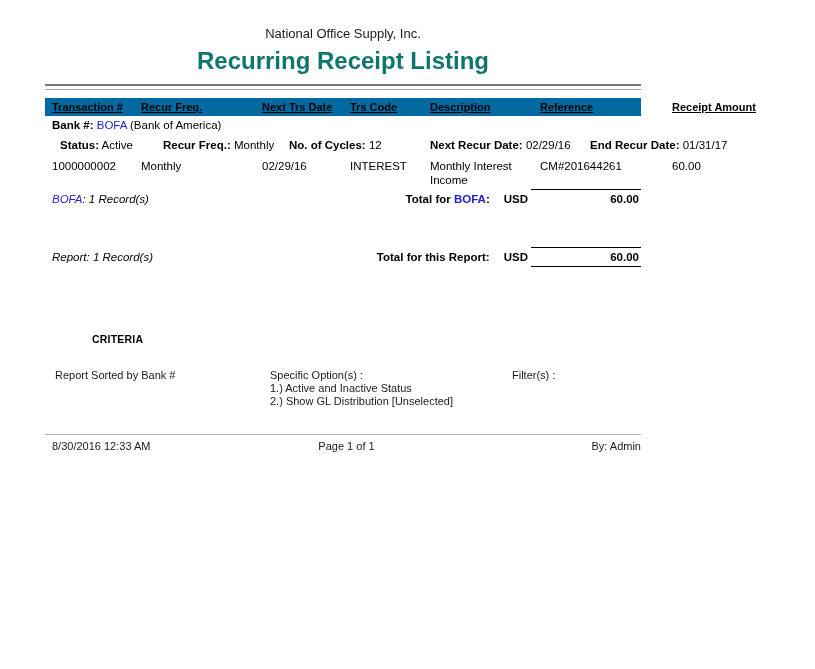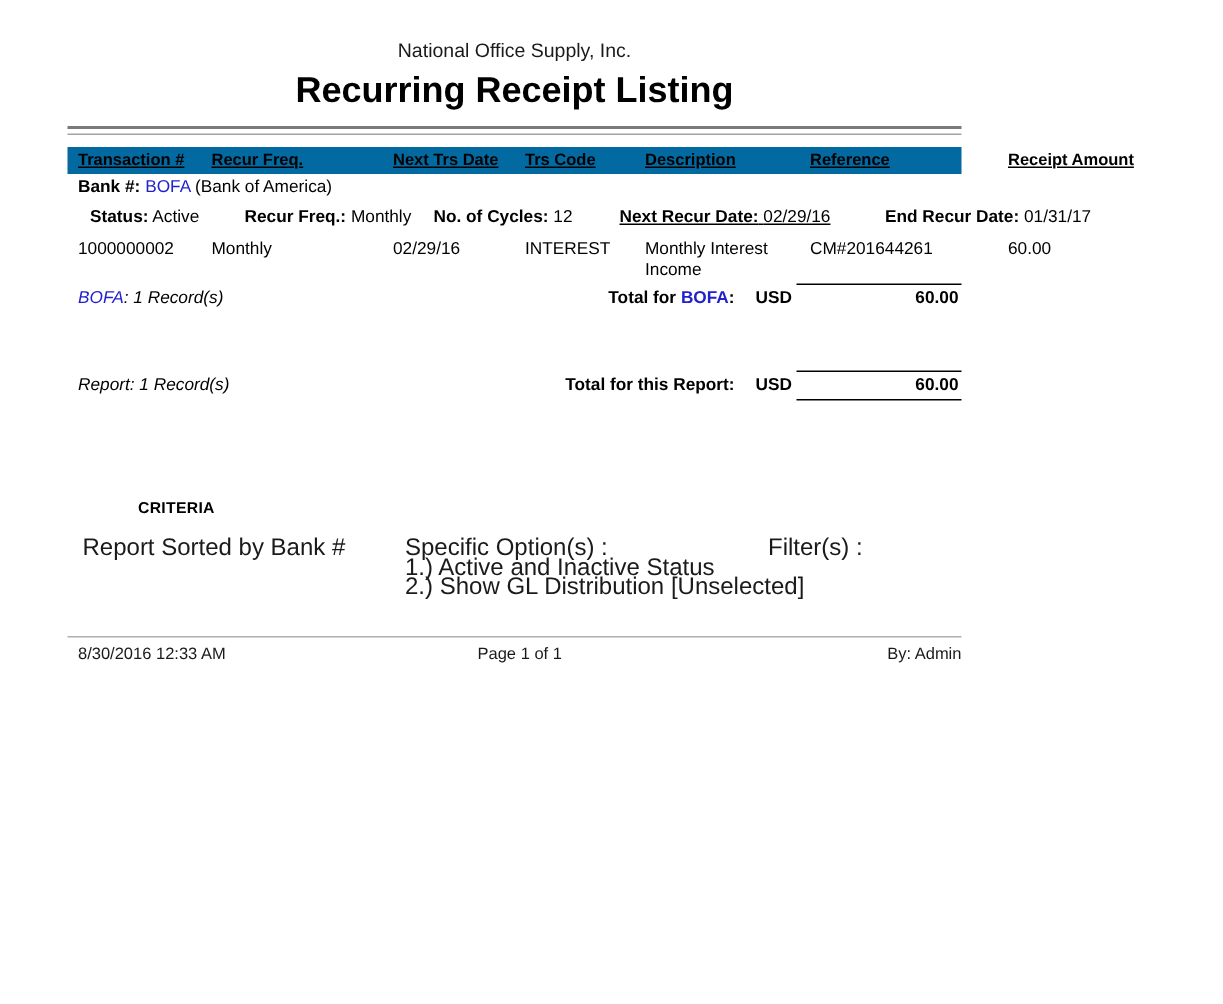--- a/index.html
+++ b/index.html
@@ -4,21 +4,21 @@
 <style>
   html,body { margin:0; padding:0; background:#fff; }
   body {
     width:815px; height:669px;
     font-family:"Liberation Sans", sans-serif;
     color:#000; overflow:hidden;
   }
   .page { position:relative; width:686px; height:669px; }
   .center { text-align:center; }
   .company { padding-top:26px; font-size:13px; color:#1a1a1a; }
-  .title { margin-top:6px; font-size:24px; font-weight:bold; color:#000000; }
+  .title { margin-top:6px; font-size:24px; font-weight:bold; color:#0f766e; }
   .content { margin:0 45px; }
   .dblrule { margin-top:9px; height:3px; border-top:2px solid #7a7a7a; border-bottom:1px solid #a3a3a3; }
   .grid7 {
     display:grid;
     grid-template-columns:89px 121px 88px 80px 110px 132px 1fr;
     font-size:11.5px;
   }
   .colhead {
     margin-top:8px; background:#0369a1;
     padding:3px 3px 3px 7px;
@@ -29,39 +29,39 @@
   .bankline { position:relative; margin-top:3px; height:14px; font-size:11.5px; padding-left:7px; }
   .bankline .cur { position:absolute; left:307px; top:0; white-space:nowrap; }
   .statusline { position:relative; margin-top:6px; height:14px; font-size:11.5px; }
   .statusline > span { position:absolute; top:0; white-space:nowrap; }
   .b { font-weight:bold; }
   .i { font-style:italic; }
   .blue { color:#2222cc; }
   .pos-status { left:15px; }
   .pos-freq { left:118px; }
   .pos-cycles { left:244px; }
-  .pos-next { left:368px;text-decoration:underline; }
+  .pos-next { left:385px; }
   .pos-end { left:545px; }
   .datarow { margin-top:6px; padding-left:7px; line-height:14px; }
   .datarow > span { padding-right:8px; }
   .totalrow { display:flex; align-items:flex-start; font-size:11.5px; padding-left:7px; margin-top:2px; }
   .totalrow .records { font-style:italic; padding-top:4px; }
   .total-group { margin-left:auto; display:flex; align-items:flex-start; padding-top:4px; }
   .total-group .tl { font-weight:bold; white-space:nowrap; }
   .total-group .cu { font-weight:bold; margin-left:14px; }
   .amountbox {
     width:108px; margin-left:3px; margin-top:-4px;
     border-top:1px solid #000;
     text-align:right; font-weight:bold;
     padding:3px 2px 0 0;
   }
   .amountbox.closed { border-bottom:1px solid #000; padding-bottom:3px; }
   .report-total { margin-top:42px; }
   .criteria-head { margin-top:66px; font-size:10.5px; font-weight:bold; padding-left:7px; letter-spacing:0.2px;margin-left:40px; }
-  .criteria-block { position:relative; margin-top:14px; height:42px; font-size:16px; color:#1a1a1a; }
+  .criteria-block { position:relative; margin-top:24px; height:42px; font-size:11px; color:#1a1a1a; }
   .criteria-block > div { position:absolute; top:0; line-height:13px; white-space:nowrap; }
   .pos-sorted { left:10px; }
   .pos-options { left:225px; }
   .pos-filters { left:467px; }
   .footrule { margin-top:23px; border-top:1px solid #b0b0b0; }
   .footline { display:flex; margin-top:5px; font-size:11px; color:#1a1a1a; }
   .footline .fl { flex:1; text-align:left; padding-left:7px; }
   .footline .fc { flex:1; text-align:center; }
   .footline .fr { flex:1; text-align:right; }
 </style>

